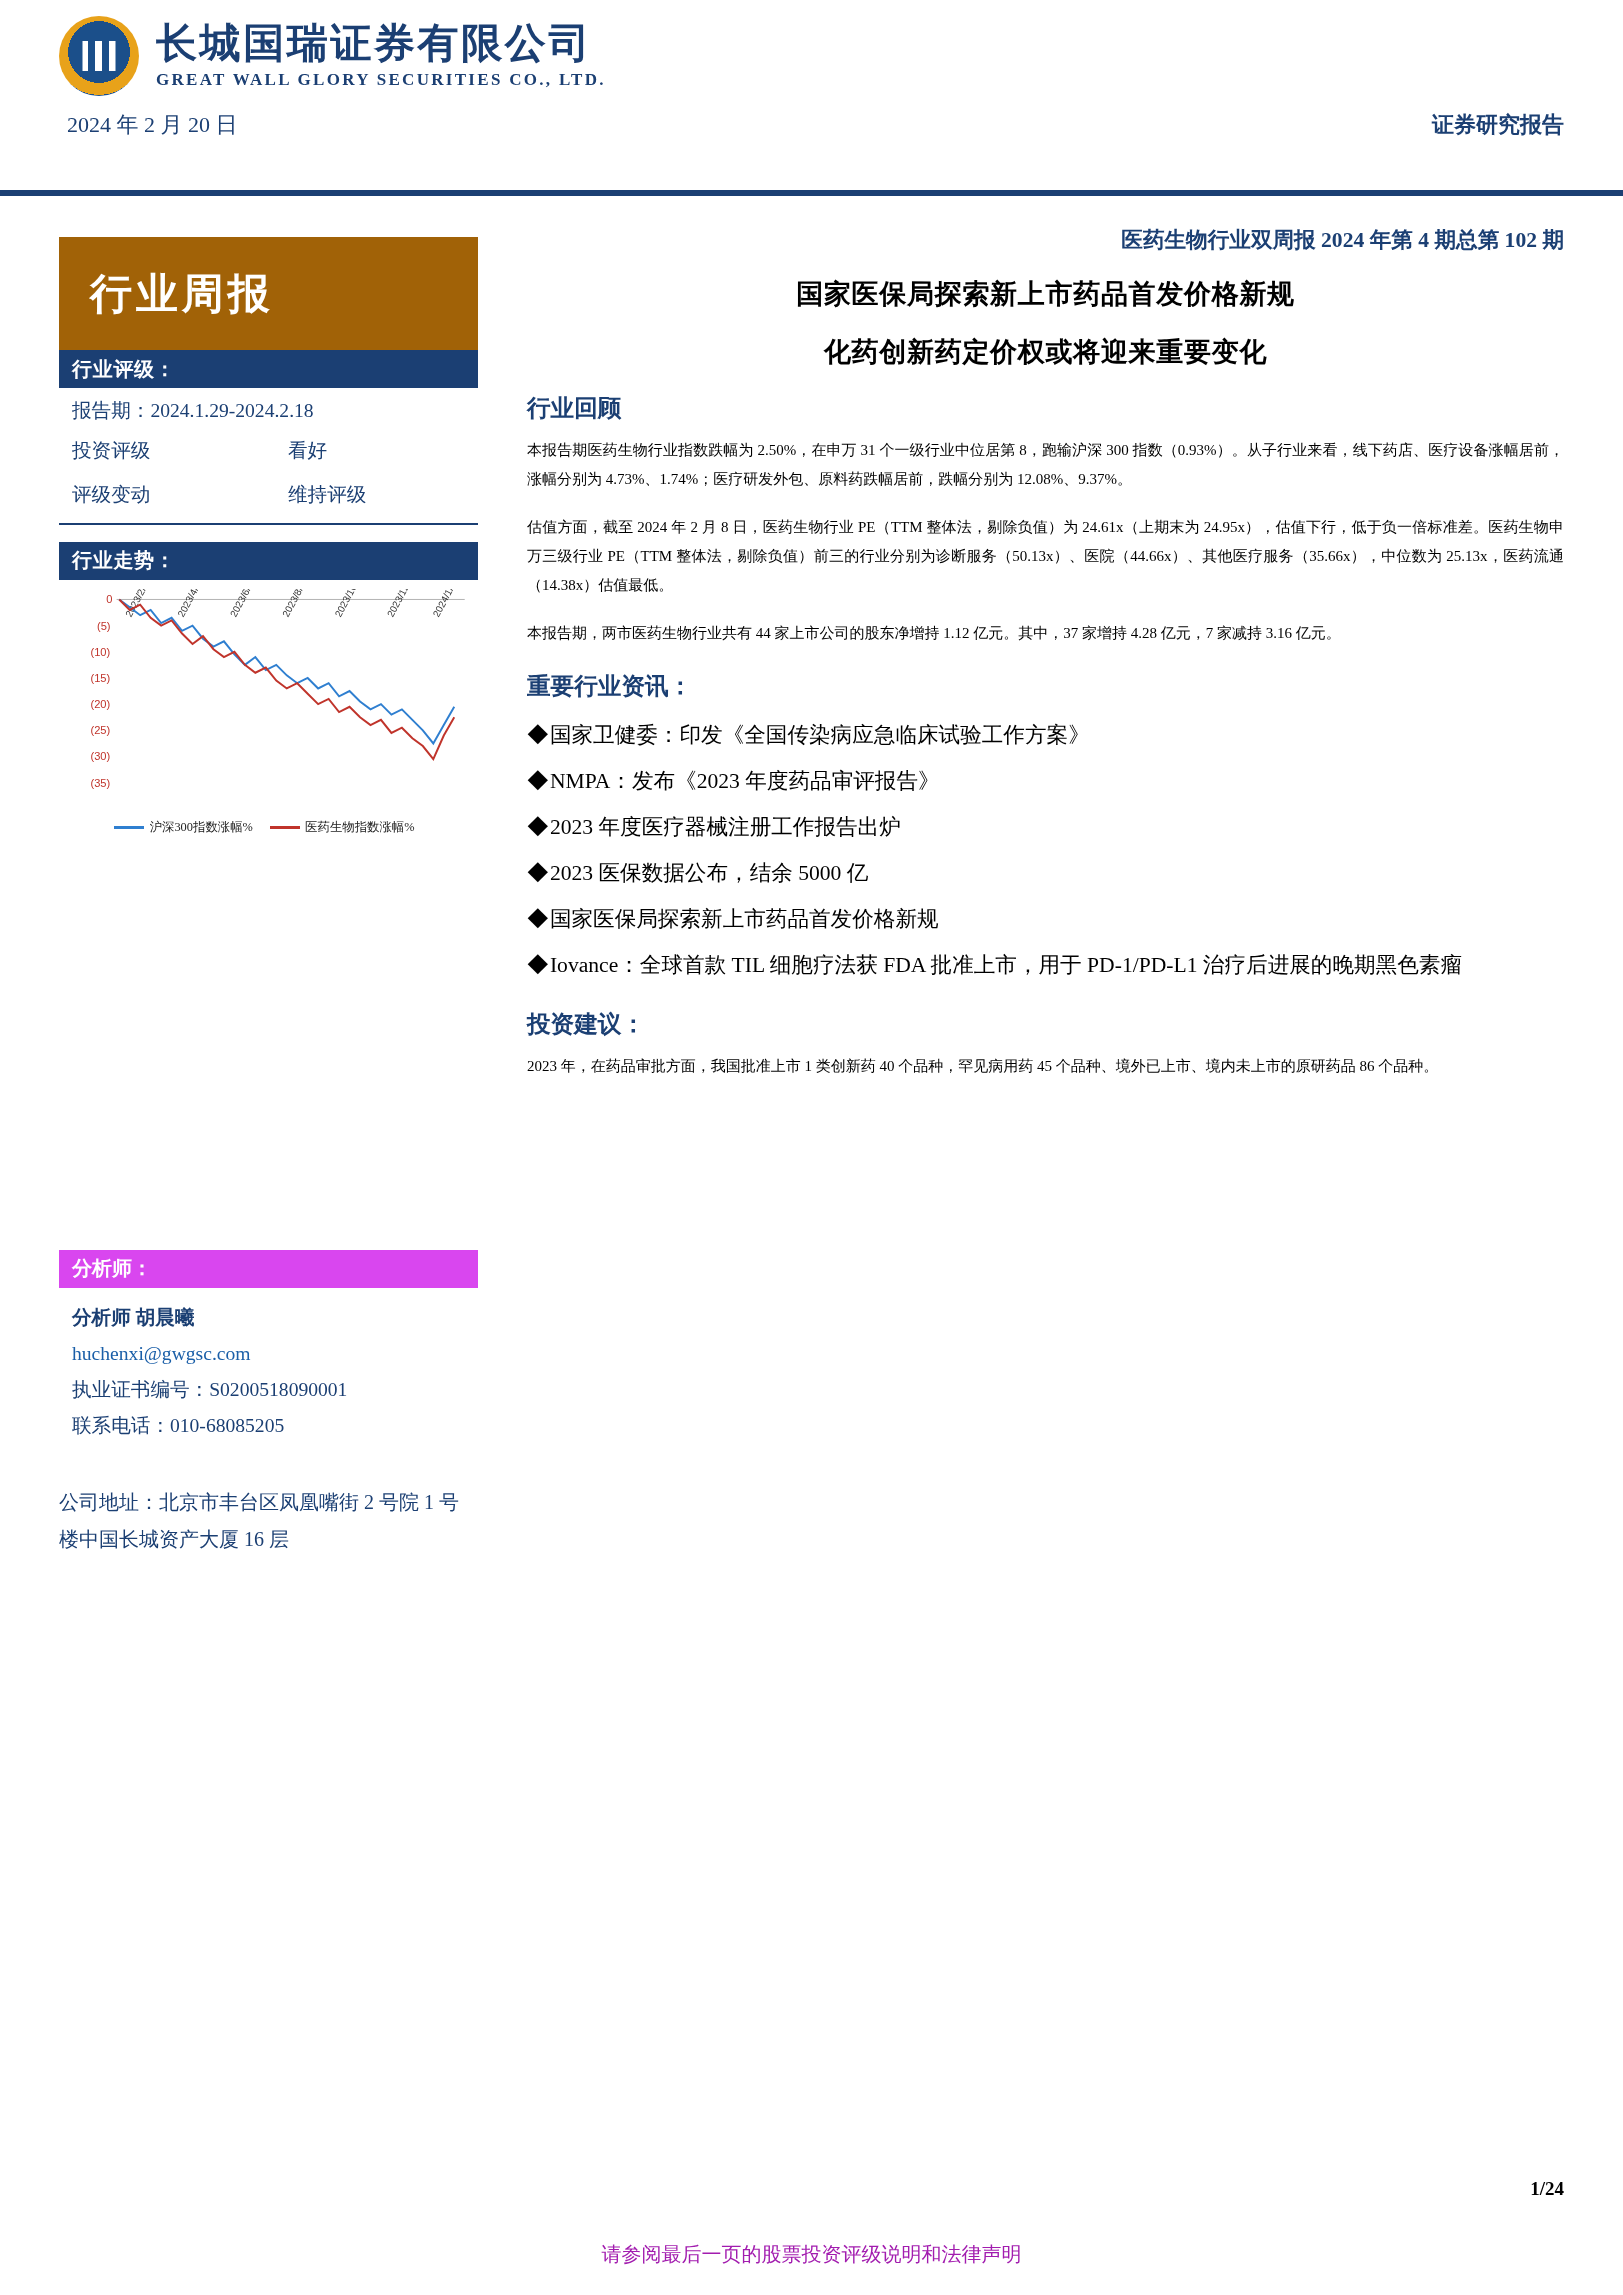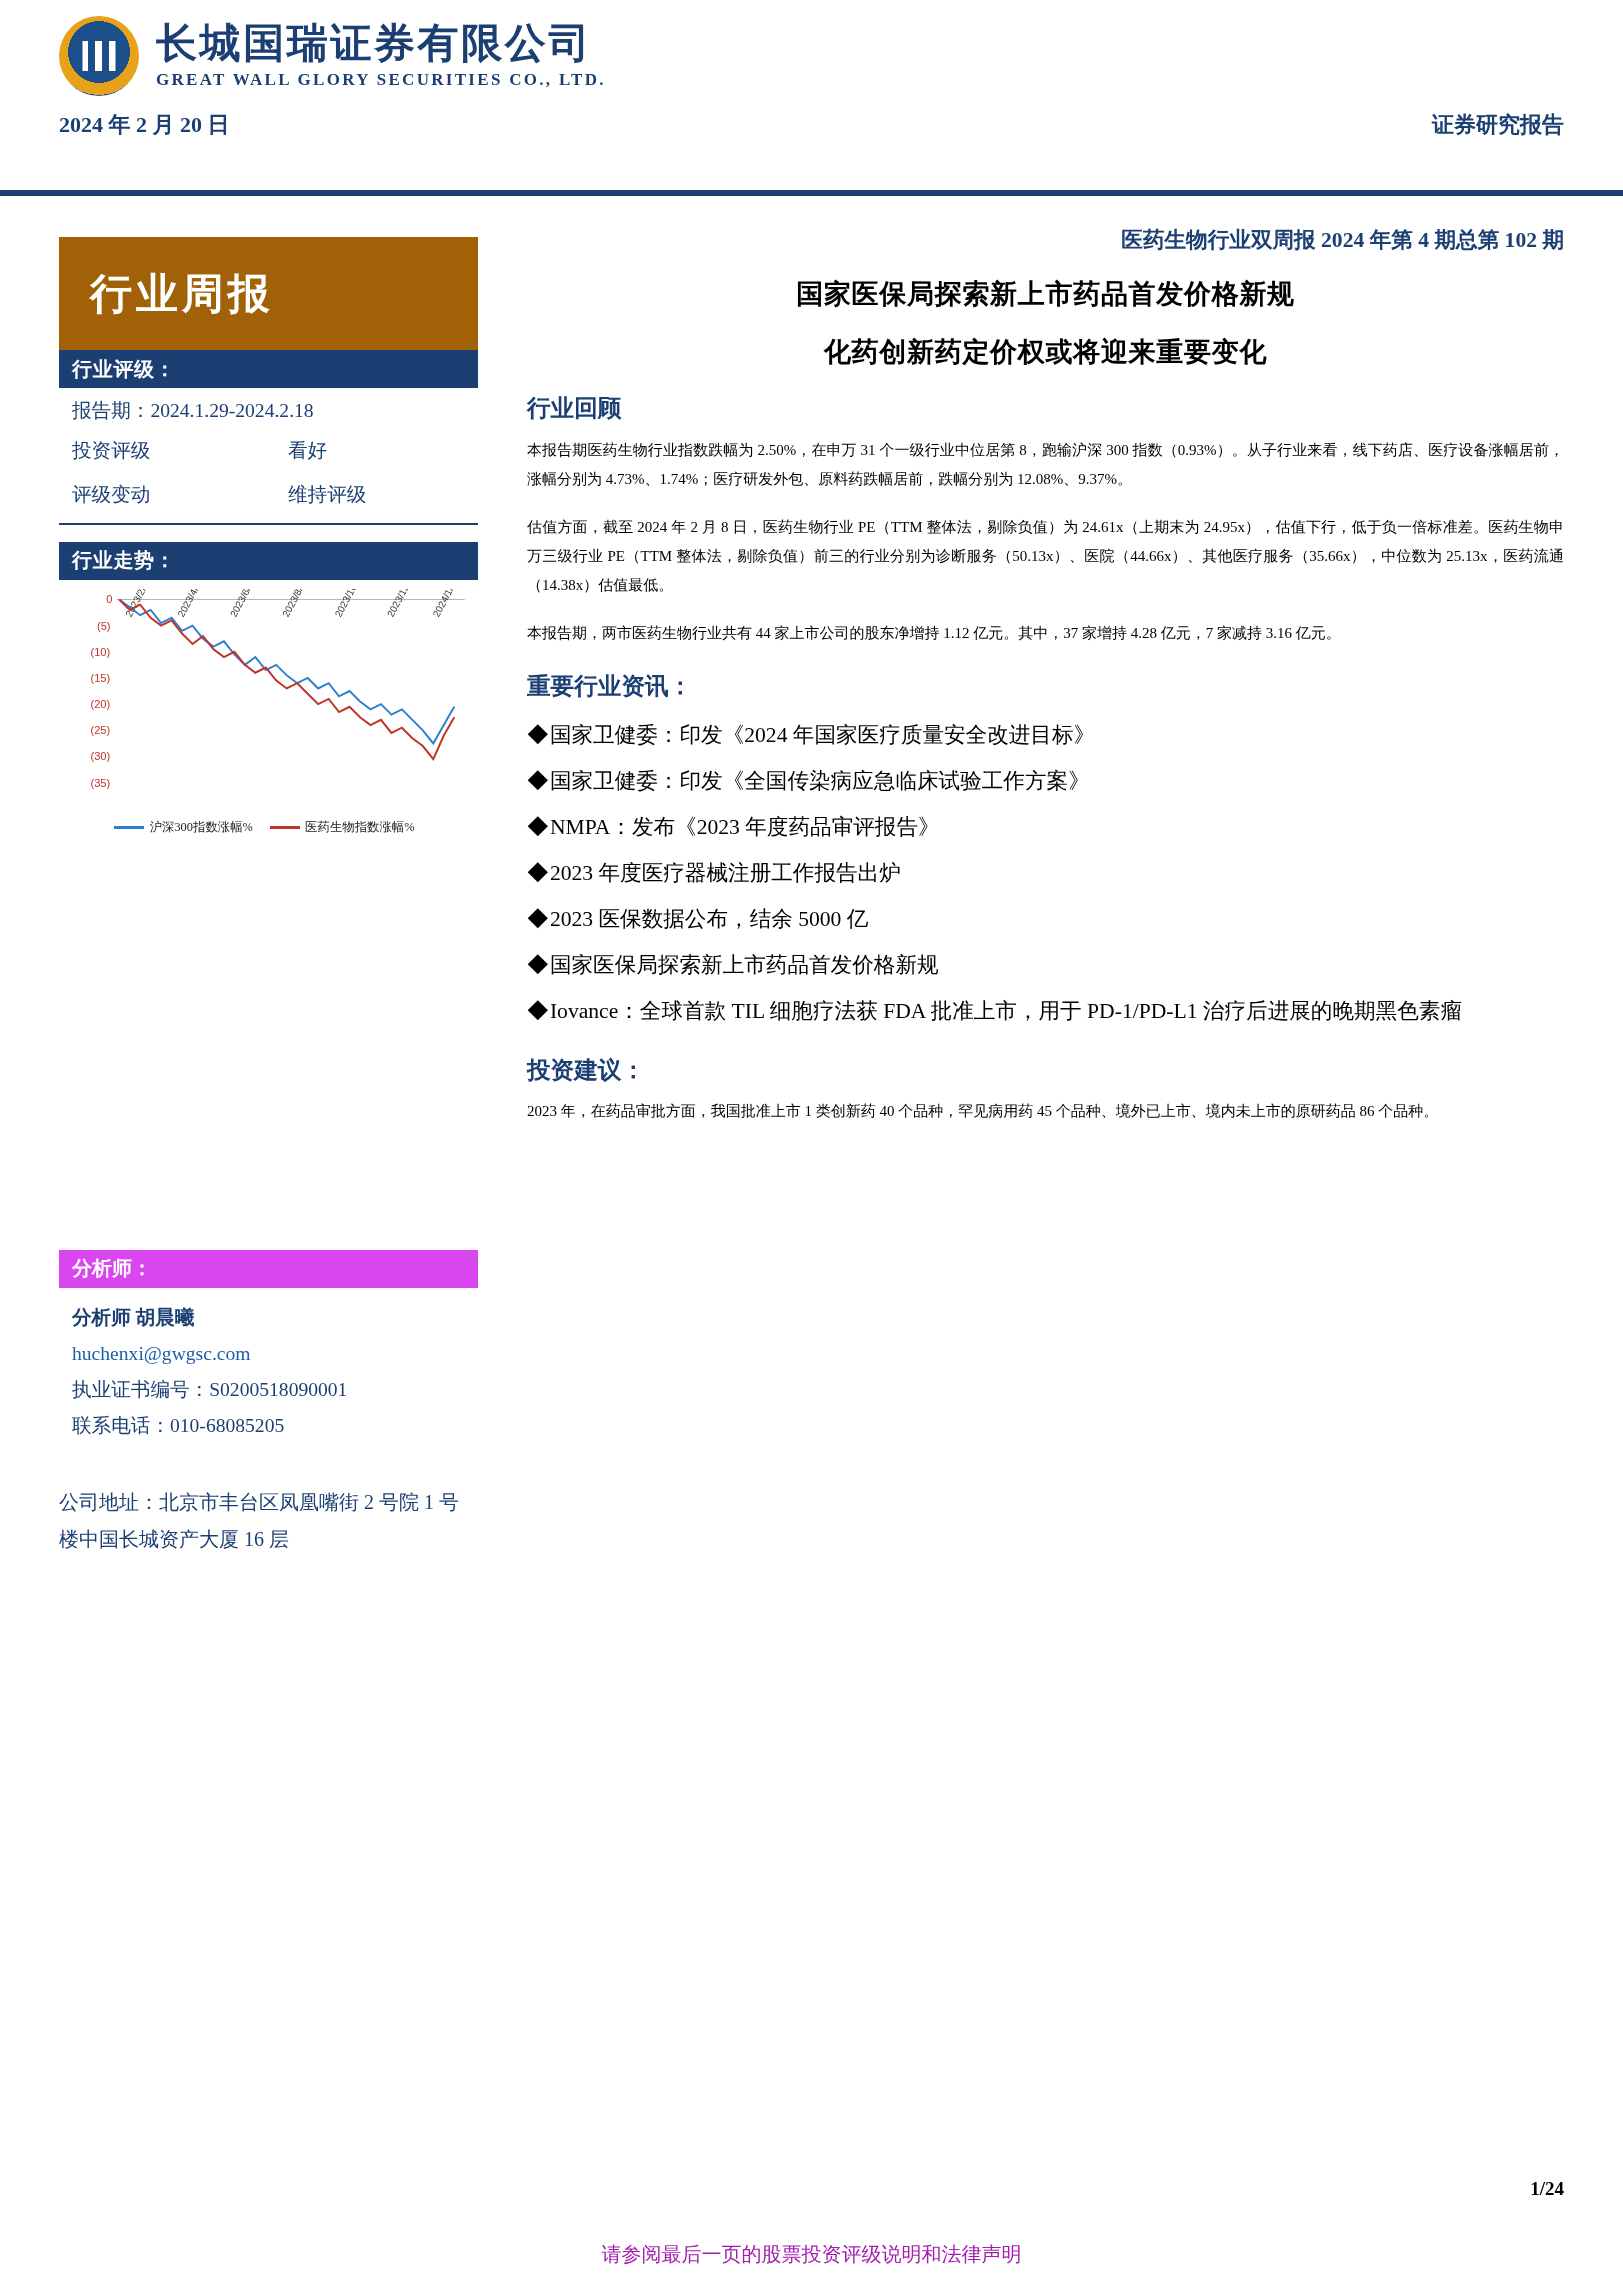--- a/index.html
+++ b/index.html
@@ -68,21 +68,22 @@
   }
   .header-meta {
     display: flex;
     justify-content: space-between;
     align-items: flex-end;
     margin-top: 14.4px;
   }
   .header-date {
     font-size: 22px;
     color: #1b3f73;
-    font-weight: bold;
+    font-weight: normal;
+    margin-left: 8px;
   }
   .header-kind {
     font-size: 22px;
     color: #1b3f73;
     font-weight: bold;
   }
   .header-rule {
     position: absolute;
     left: 0;
     right: 0;
@@ -377,21 +378,20 @@
     <div class="title-1">国家医保局探索新上市药品首发价格新规</div>
     <div class="title-2">化药创新药定价权或将迎来重要变化</div>
 
     <div class="sec-h">行业回顾</div>
     <p class="para">本报告期医药生物行业指数跌幅为 2.50%，在申万 31 个一级行业中位居第 8，跑输沪深 300 指数（0.93%）。从子行业来看，线下药店、医疗设备涨幅居前，涨幅分别为 4.73%、1.74%；医疗研发外包、原料药跌幅居前，跌幅分别为 12.08%、9.37%。</p>
     <p class="para">估值方面，截至 2024 年 2 月 8 日，医药生物行业 PE（TTM 整体法，剔除负值）为 24.61x（上期末为 24.95x），估值下行，低于负一倍标准差。医药生物申万三级行业 PE（TTM 整体法，剔除负值）前三的行业分别为诊断服务（50.13x）、医院（44.66x）、其他医疗服务（35.66x），中位数为 25.13x，医药流通（14.38x）估值最低。</p>
     <p class="para">本报告期，两市医药生物行业共有 44 家上市公司的股东净增持 1.12 亿元。其中，37 家增持 4.28 亿元，7 家减持 3.16 亿元。</p>
 
     <div class="sec-h">重要行业资讯：</div>
     <ul class="bullets">
-      <li><span class="diamond">◆</span><span>国家卫健委：印发《2024 年国家医疗质量安全改进目标》</span></li>
       <li><span class="diamond">◆</span><span>国家卫健委：印发《全国传染病应急临床试验工作方案》</span></li>
       <li><span class="diamond">◆</span><span>NMPA：发布《2023 年度药品审评报告》</span></li>
       <li><span class="diamond">◆</span><span>2023 年度医疗器械注册工作报告出炉</span></li>
       <li><span class="diamond">◆</span><span>2023 医保数据公布，结余 5000 亿</span></li>
       <li><span class="diamond">◆</span><span>国家医保局探索新上市药品首发价格新规</span></li>
       <li><span class="diamond">◆</span><span>Iovance：全球首款 TIL 细胞疗法获 FDA 批准上市，用于 PD-1/PD-L1 治疗后进展的晚期黑色素瘤</span></li>
     </ul>
 
     <div class="sec-h">投资建议：</div>
     <p class="para">2023 年，在药品审批方面，我国批准上市 1 类创新药 40 个品种，罕见病用药 45 个品种、境外已上市、境内未上市的原研药品 86 个品种。</p>

